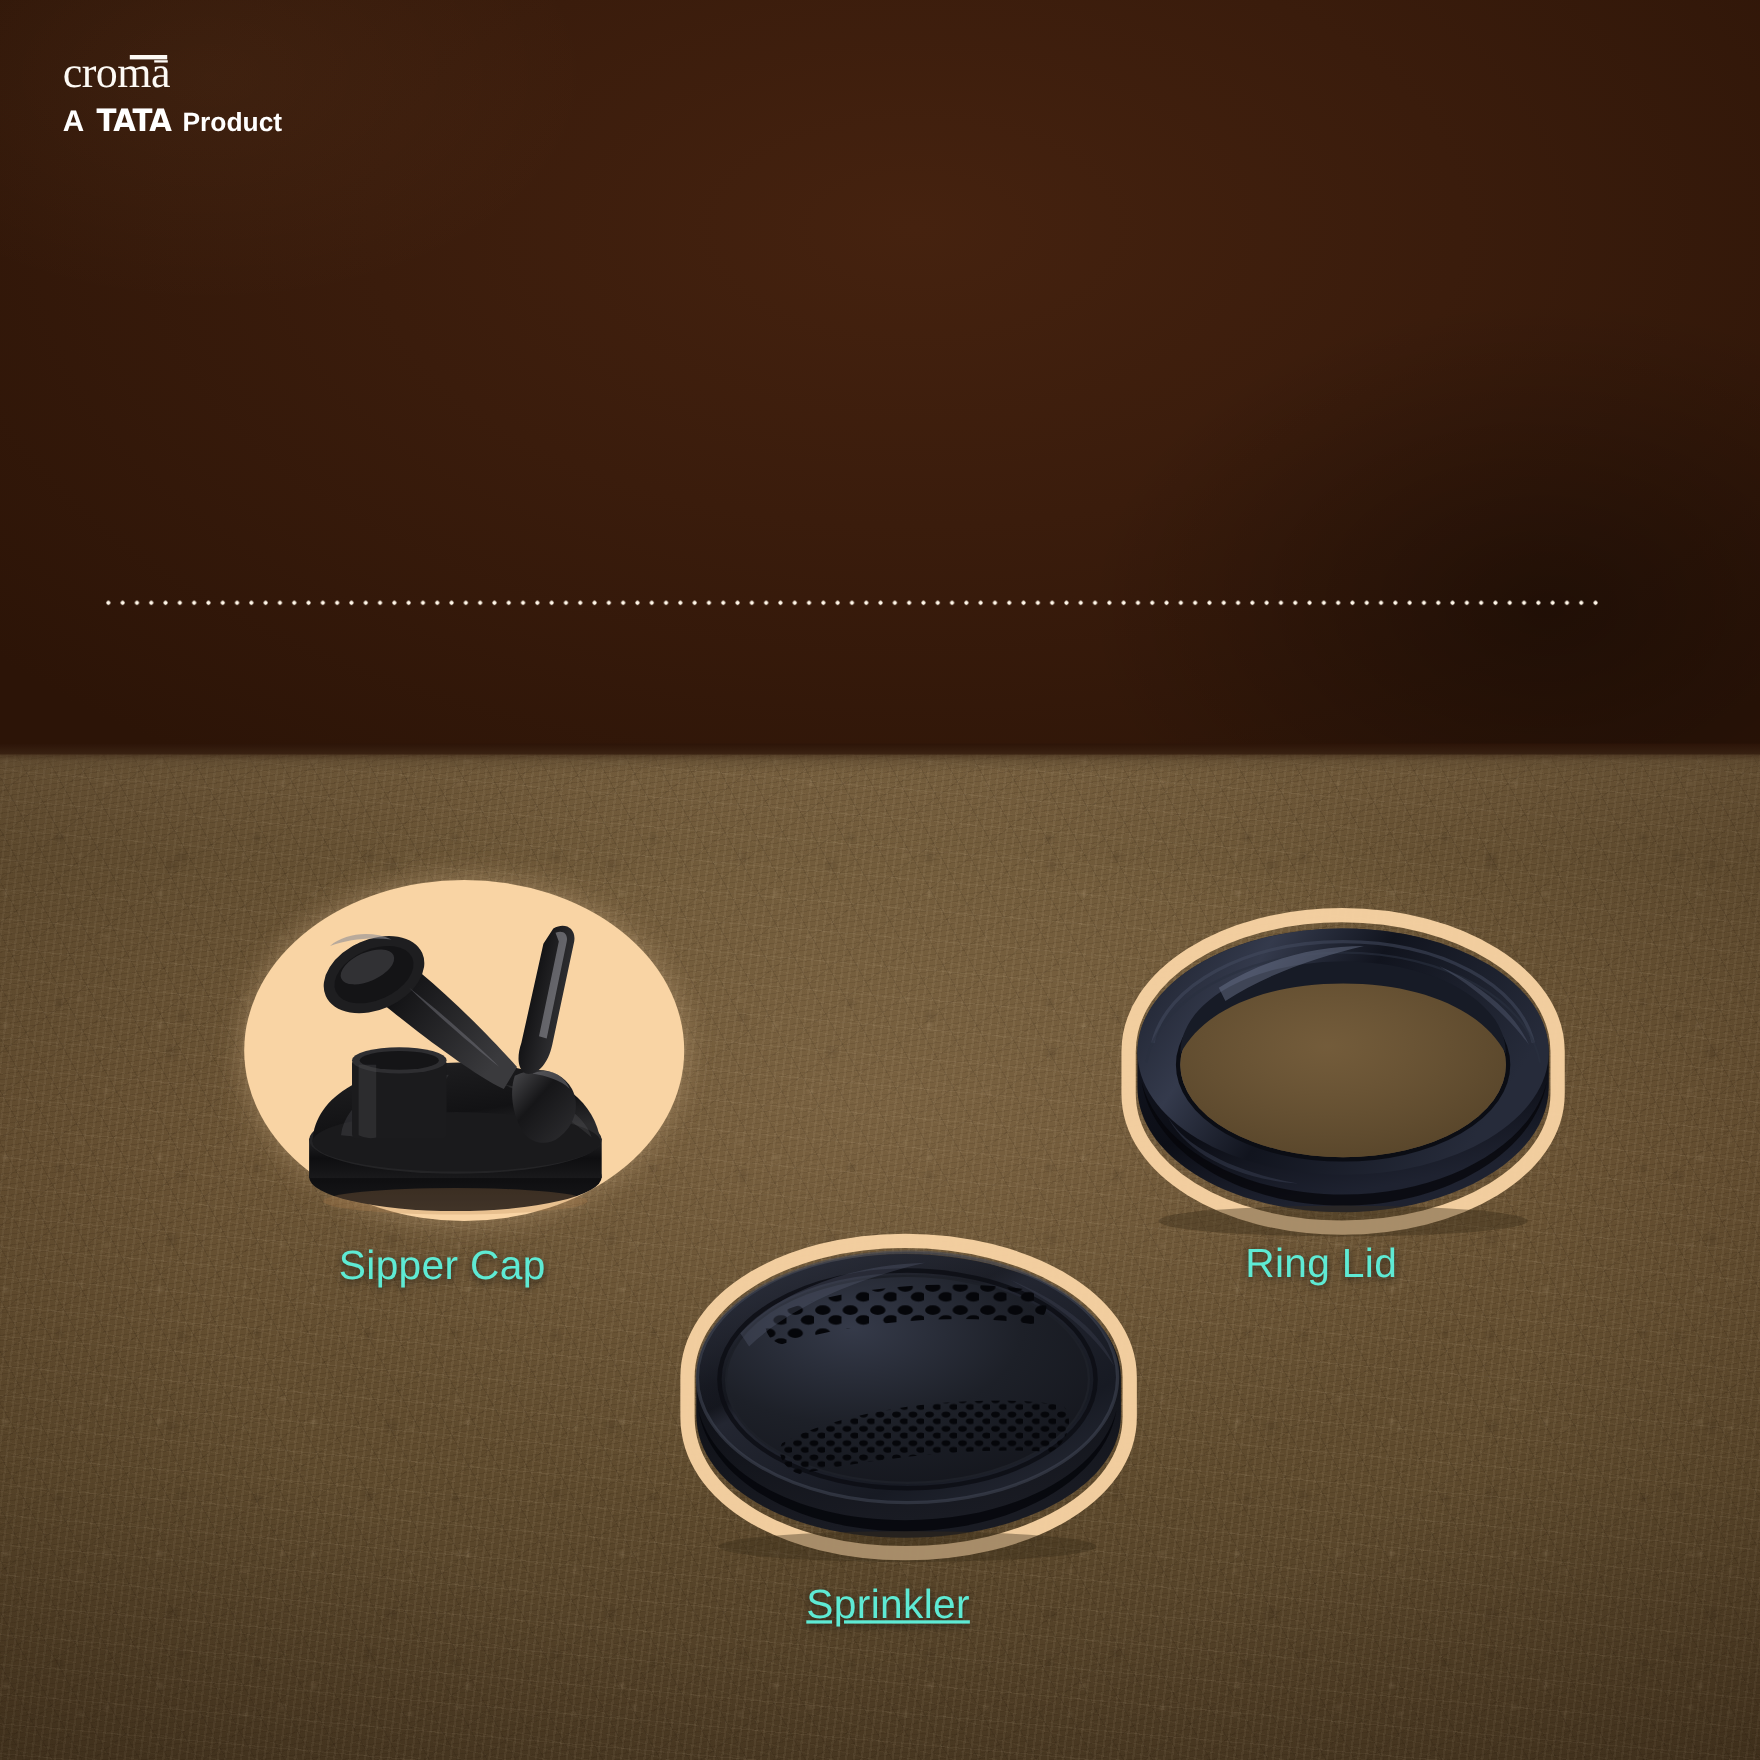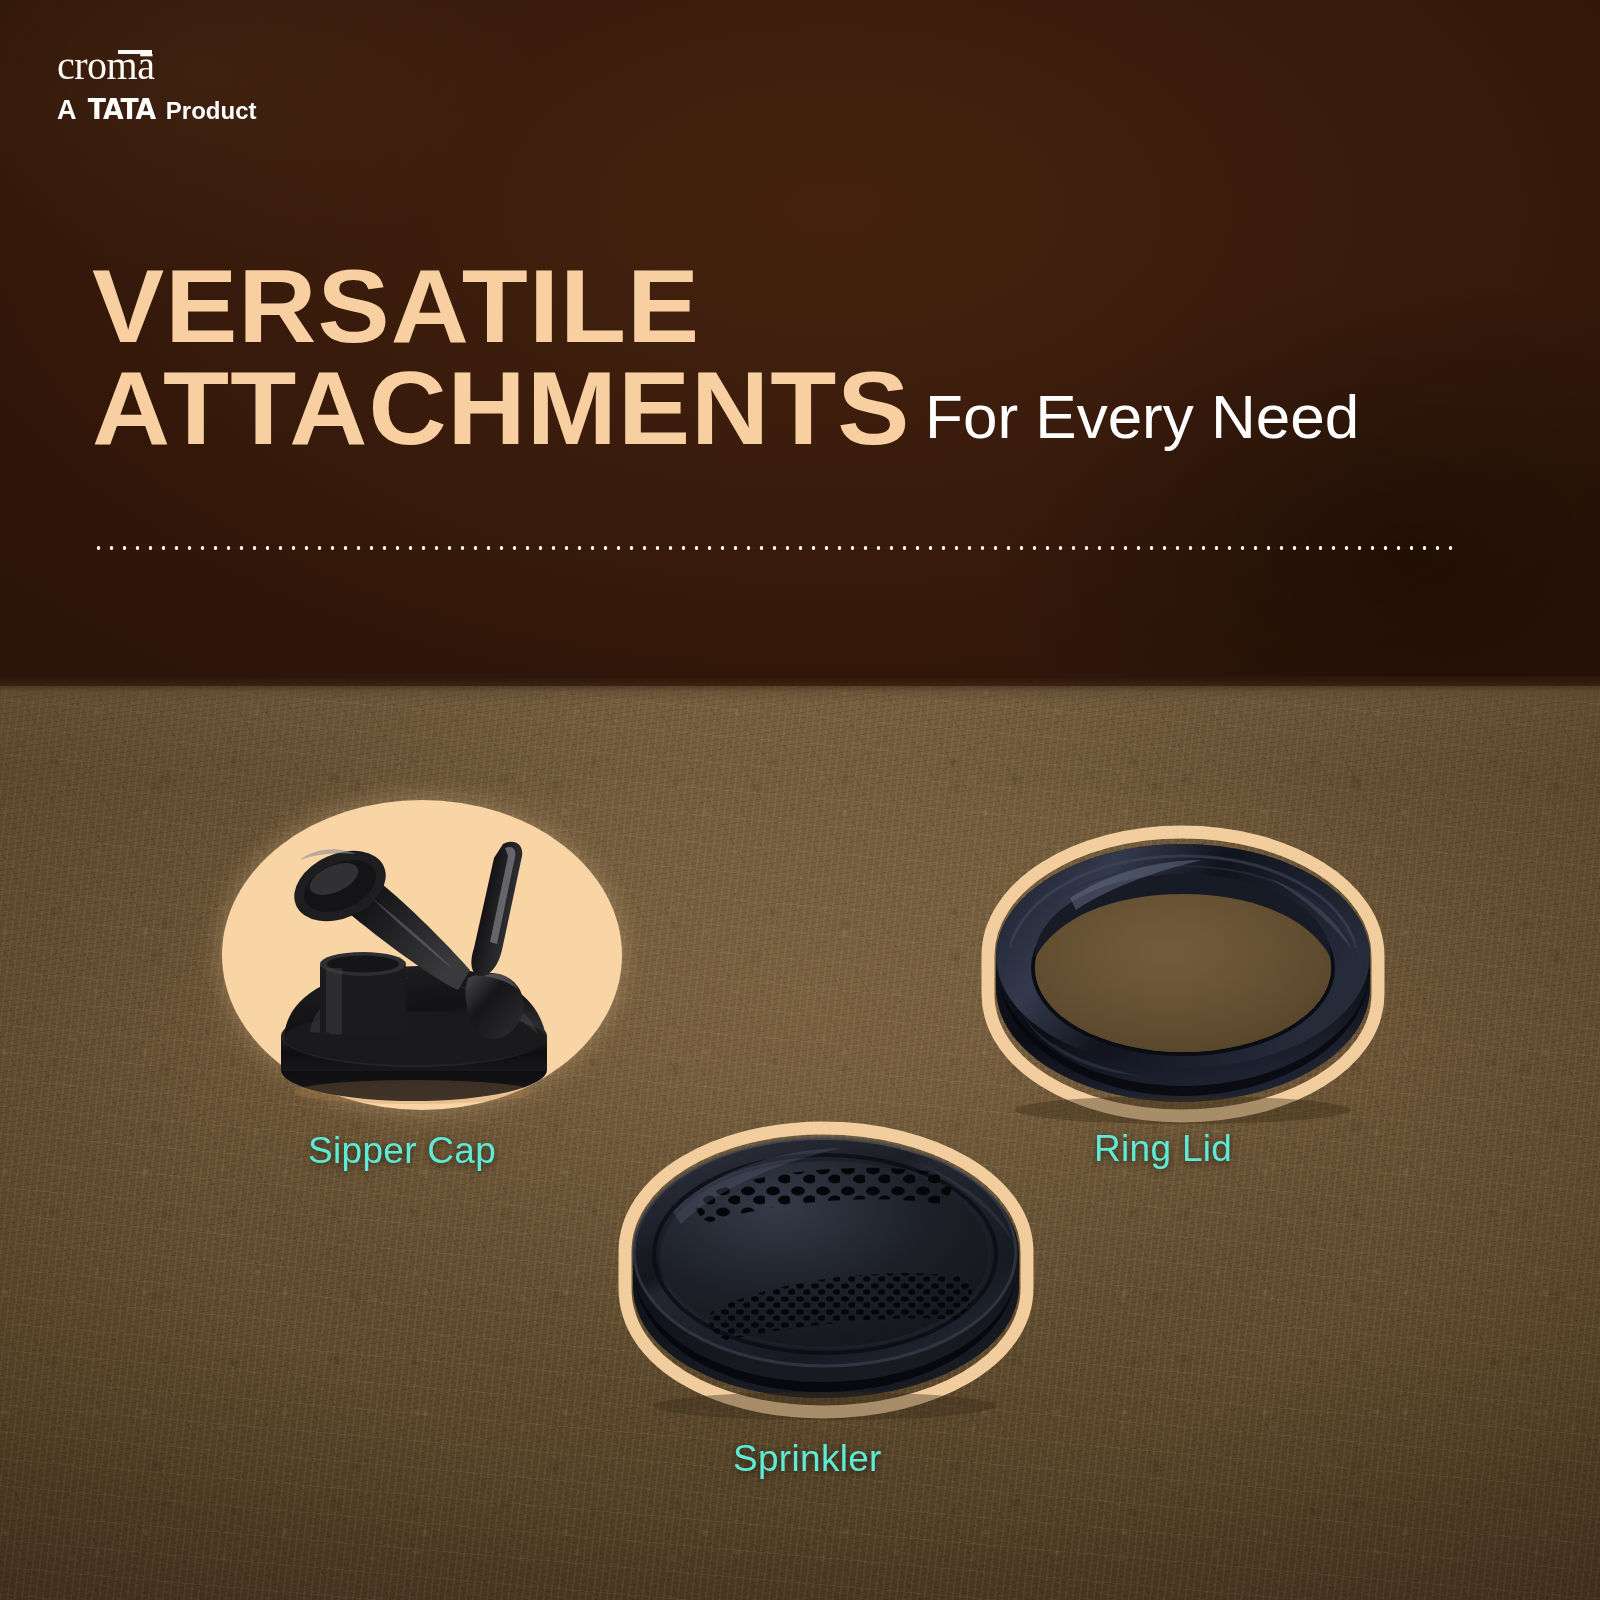--- a/index.html
+++ b/index.html
@@ -144,21 +144,21 @@
   
   .sipper-wrap{ left:222px; top:800px; width:400px; height:310px; }
   .sipper-oval{
     position:absolute; inset:0;
     background:#f9d4a4; border-radius:50%;
     box-shadow:0 0 26px rgba(249,212,164,.32);
   }
   .sipper-art{ position:absolute; inset:0; }
 
   
-  .ring-wrap{ left:970px; top:798px; width:425px; height:330px; }
+  .ring-wrap{ left:1008px; top:798px; width:425px; height:330px; }
 
   
   .sprink-wrap{ left:615px; top:1100px; width:420px; height:330px; }
 
   svg { display:block; overflow:visible; }
 </style>
 </head>
 <body>
 
 <div id="stage">
@@ -177,27 +177,20 @@
       <span>cromā</span>
       <span class="logo-macron"></span>
     </div>
     <div class="logo-sub">
       <span>A</span>
       <span class="tata-mark">TATA</span>
       <span class="prod-word">Product</span>
     </div>
   </div>
 
-  <div class="headline">
-    <span class="hl-line">VERSATILE</span>
-    <div class="hl-row2">
-      <span class="hl-line">ATTACHMENTS</span>
-      <span class="hl-sub">For Every Need</span>
-    </div>
-  </div>
   <div class="divider"></div>
 
   <div class="prod sipper-wrap">
     <div class="sipper-oval"></div>
     <div class="sipper-art">
       <svg width="400" height="310" viewBox="0 0 400 310">
         <defs>
           <linearGradient id="capBody" x1="0" y1="0" x2="0.55" y2="1">
             <stop offset="0" stop-color="#3d3d3f"></stop>
             <stop offset=".25" stop-color="#1c1c1e"></stop>
@@ -376,16 +369,16 @@
       </g>
 
       <path d="M58 112 C96 72 160 50 226 48 C166 62 106 86 66 124 Z" fill="#5f687e" opacity=".30"></path>
       <path d="M300 62 C350 82 386 110 398 142 C378 110 342 82 300 62 Z" fill="#4e5568" opacity=".25"></path>
 
       <path d="M20 182 C30 244 108 292 208 292 C308 292 390 244 400 182
                C386 238 308 282 208 282 C108 282 34 238 20 182 Z" fill="#04050a" opacity=".8"></path>
 
       <ellipse cx="210" cy="306" rx="172" ry="14" fill="#3a2c18" opacity=".4"></ellipse>
     </svg>
-    <div class="caption" style="left:118px; top:338px;">Sprinkler</div>
+    <div class="caption" style="left:118px; top:338px;text-decoration:underline;">Sprinkler</div>
   </div>
 
 </div>
 
 </body></html>

